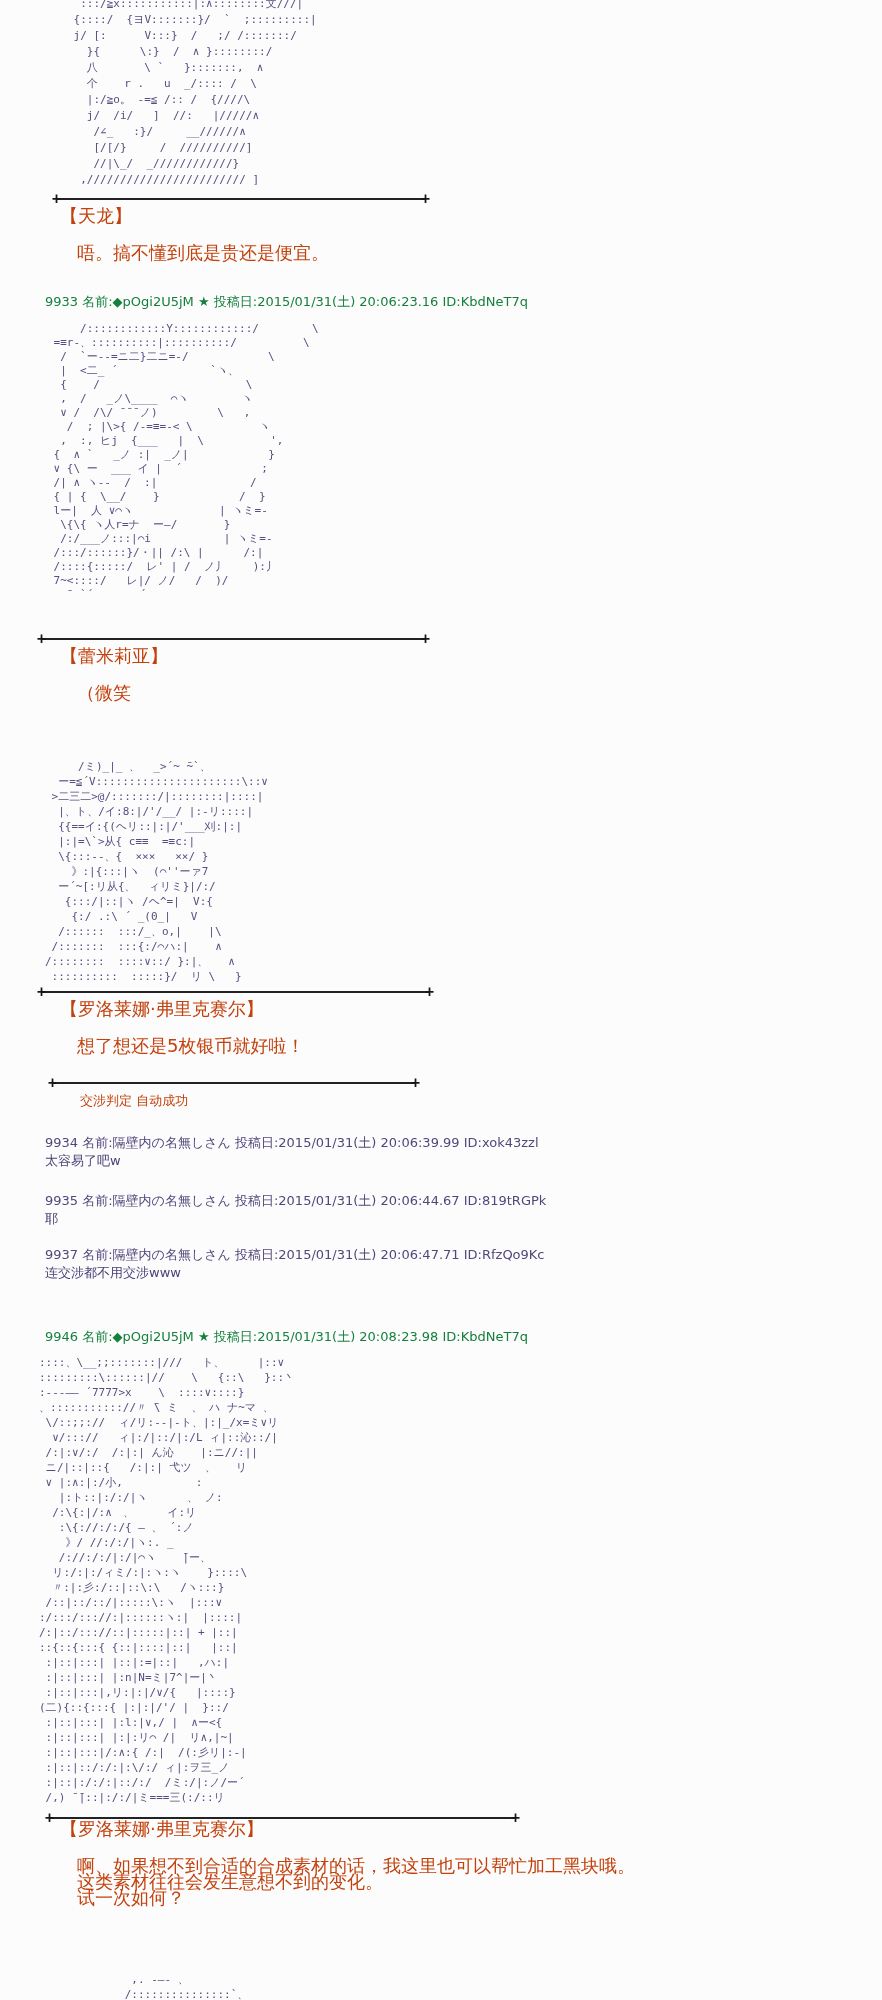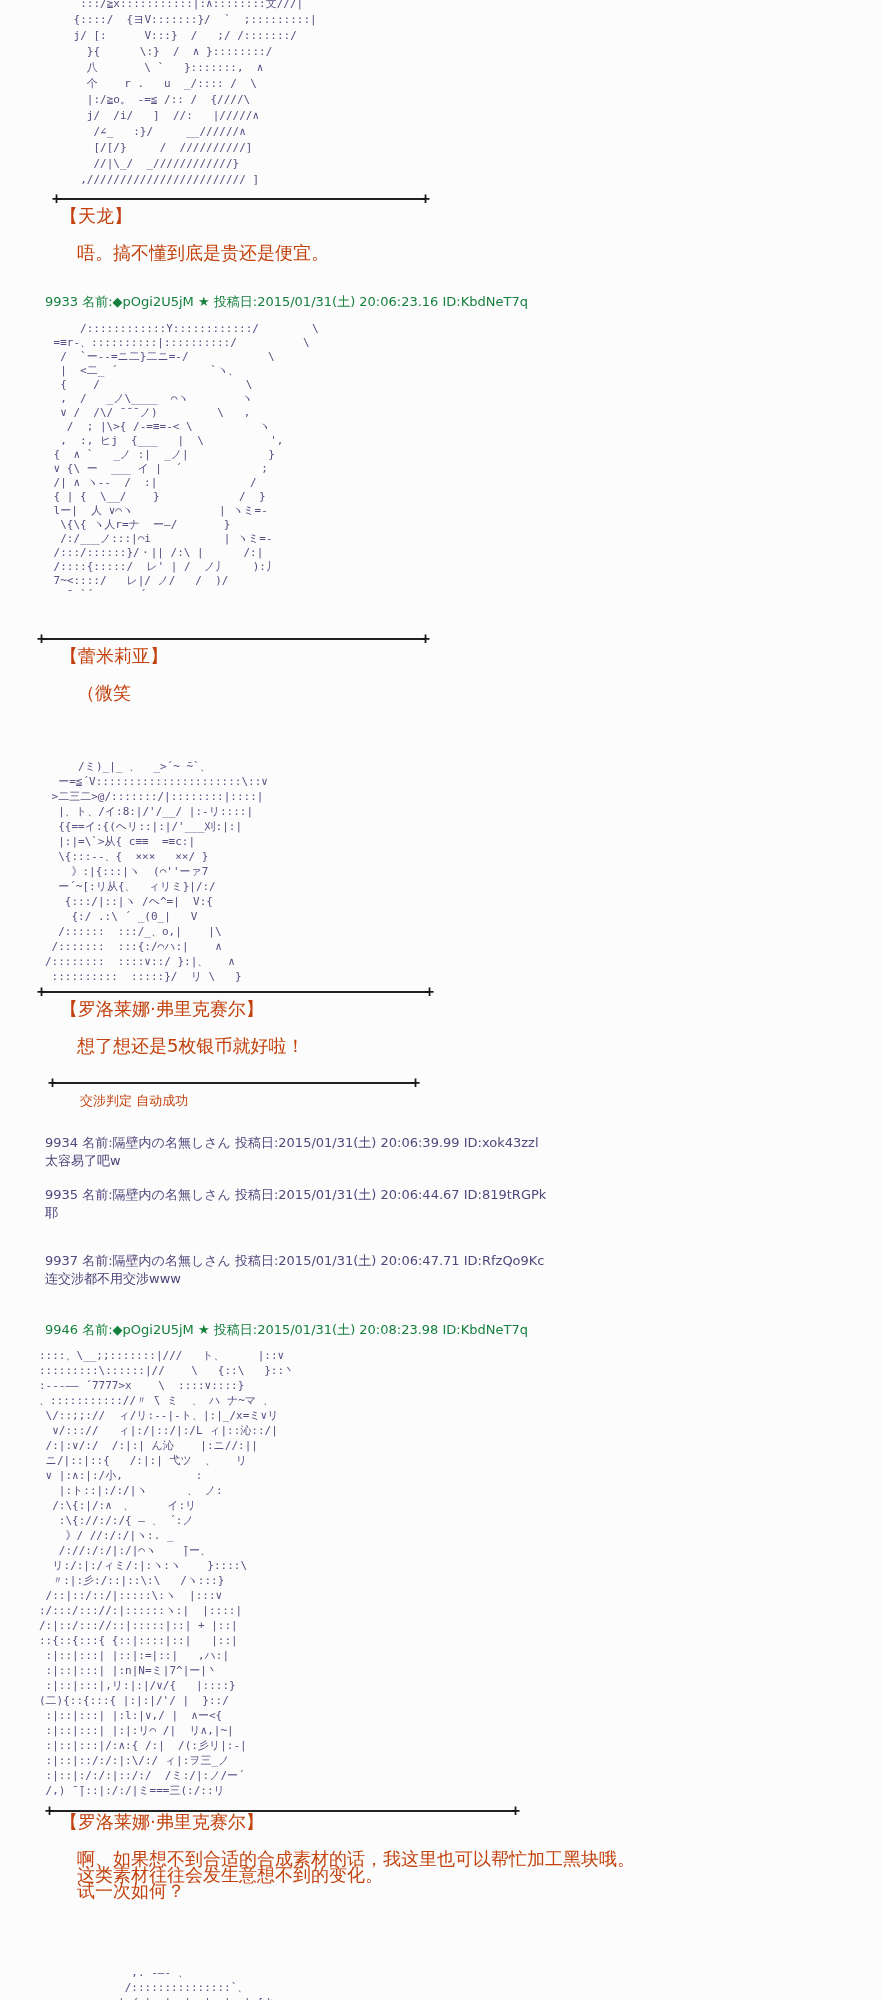--- a/index.html
+++ b/index.html
@@ -36,26 +36,26 @@
   .sep5{margin:12px 0 0 5px;width:465px}
   
   .speech{font-size:18px;line-height:16px;color:#c2410c;margin-top:8px}
   .speaker{margin-left:15px;font-weight:normal}
   .sline{margin-left:32px;margin-top:21px;white-space:pre-wrap}
   
   .judge{font-size:13px;color:#c2410c;margin:8px 0 0 35px}
   
   .post-header{font-size:13px;line-height:17px;color:#15803d;margin:30px 0 0 0}
   .ph-9933{margin-top:32px}
-  .ph-9946{margin-top:34px}
+  .ph-9946{margin-top:47px}
   .reply{font-size:13px;line-height:17px;color:#53467c}
   .reply .r-body{margin-top:1px;color:#4c4178}
   .reply-1{margin-top:24px}
-  .reply-2{margin-top:17px}
-  .reply-3{margin-top:31px}
+  .reply-2{margin-top:23px}
+  .reply-3{margin-top:19px}
   .final-speech{margin-top:2px}
 </style>
 </head>
 <body>
 
 <div class="page">
 
   <pre class="aa aa-top">  :::/≧x:::::::::::|:∧::::::::文///|
  {::::/  {ヨV:::::::}/  `  ;:::::::::|
  j/ [:  ゞ  V:::}  /   ;/ /:::::::/

